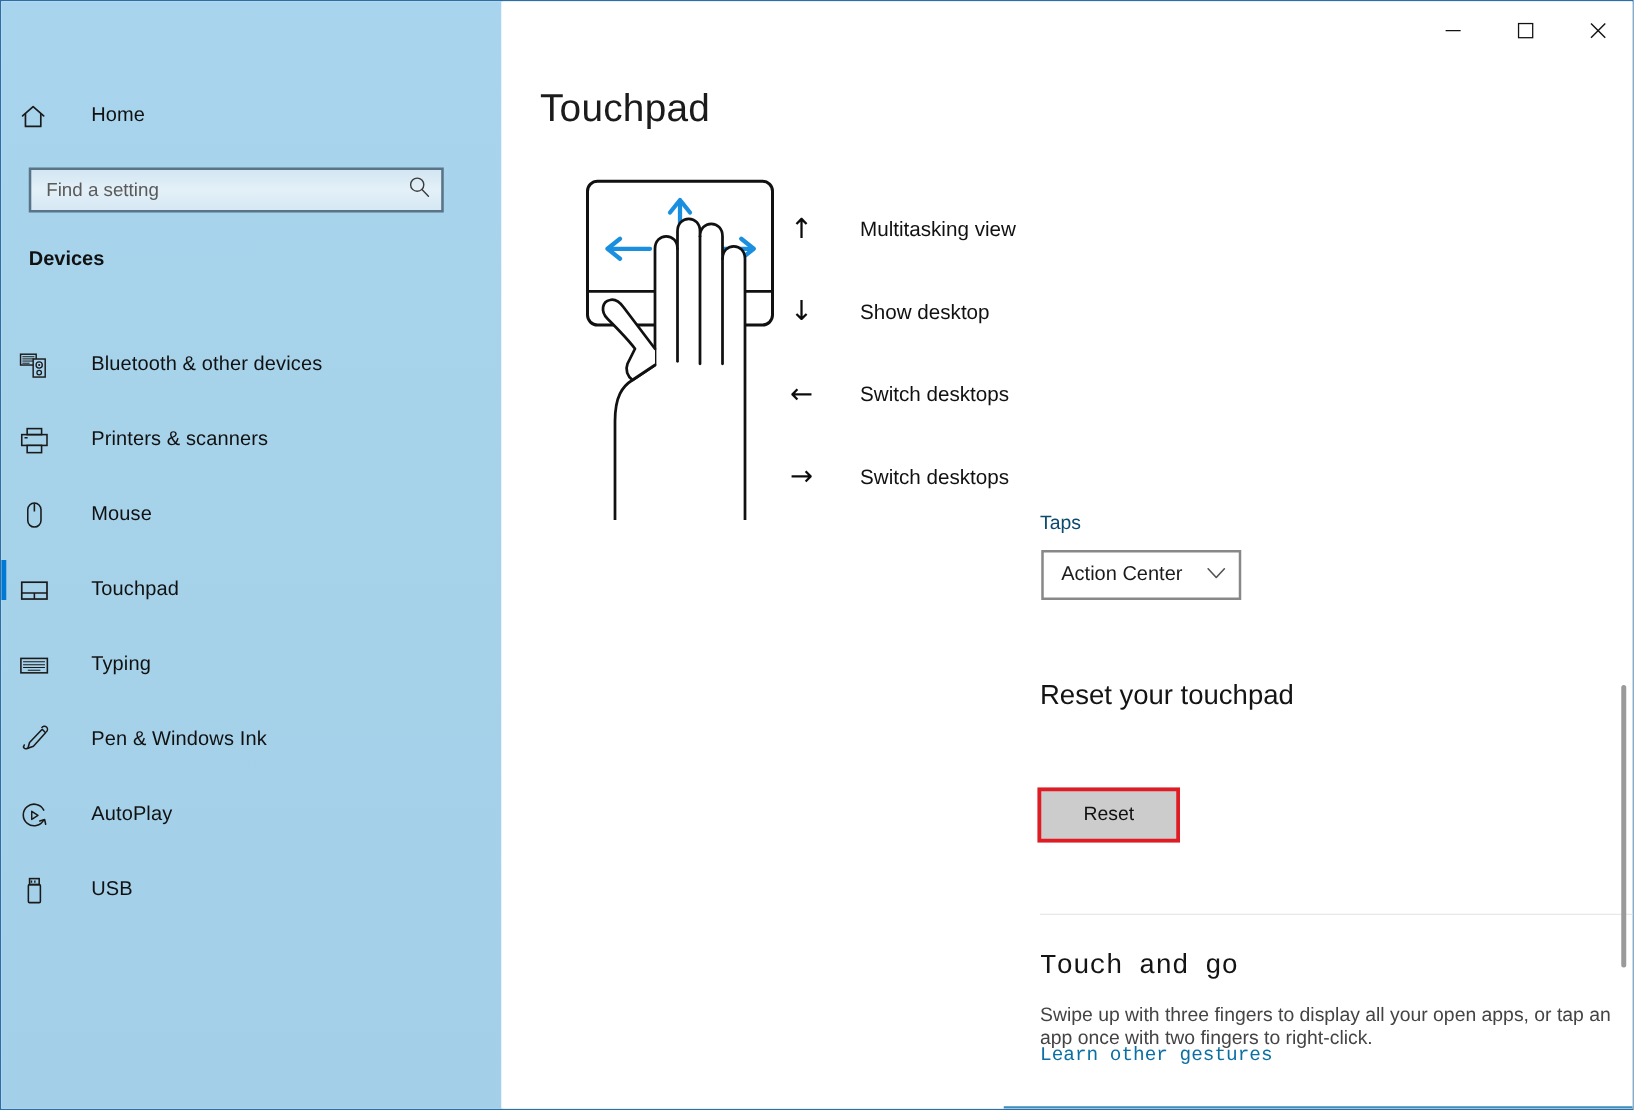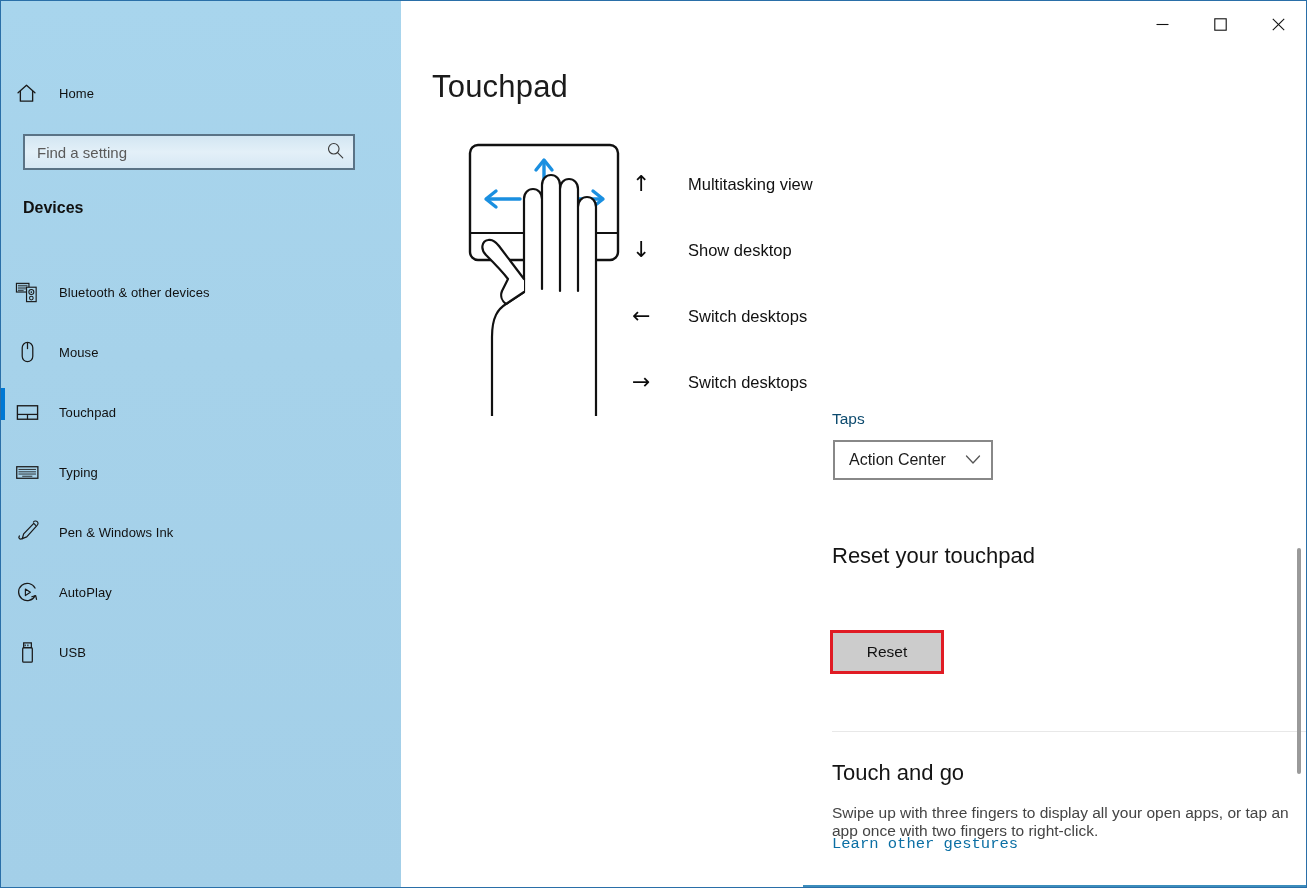--- a/index.html
+++ b/index.html
@@ -59,23 +59,23 @@
     padding-left: 14px;
   }
   .nav-row .nav-icon {
     width: 34px;
     display: flex;
     align-items: center;
     justify-content: flex-start;
     flex: 0 0 34px;
   }
   .nav-row .nav-label {
-    font-size: 13px;
+    font-size: 16px;
     color: #111111;
-    margin-left: 10px;
+    margin-left: 24px;
     letter-spacing: 0.1px;
   }
   .nav-row.selected::before {
     content: "";
     position: absolute;
     left: 0; top: 6px;
     width: 4px; height: 32px;
     background: #0078d4;
   }
 
@@ -230,21 +230,21 @@
     cursor: default;
   }
 
   #divider {
     position: absolute;
     left: 430px; top: 730px;
     width: 857px; height: 1px;
     background: #e8e8e8;
   }
 
-  #touchgo-title { left: 430px; top: 759px; }
+  #touchgo-title { left: 430px; top: 759px; font-family: Liberation Mono, monospace; }
   #touchgo-desc  { left: 430px; top: 803px; color: #444444; }
   #touchgo-link {
     position: absolute;
     left: 430px; top: 834px;
     font-size: 15.5px;
     color: #0b6fa4;
     text-decoration: none;
     font-family: Liberation Mono, monospace;
   }
 
@@ -317,20 +317,31 @@
             </g>
             <rect x="12" y="7.5" width="10" height="15" fill="#a8d5ed" stroke="#1a1a1a" stroke-width="1.2"></rect>
             <circle cx="17" cy="12.5" r="2.6" fill="none" stroke="#1a1a1a" stroke-width="1.1"></circle>
             <circle cx="17" cy="12.5" r="0.9" fill="#1a1a1a"></circle>
             <circle cx="17" cy="18.8" r="1.9" fill="none" stroke="#1a1a1a" stroke-width="1.1"></circle>
           </svg>
         </span>
         <span class="nav-label">Bluetooth &amp; other devices</span>
       </div>
 
+      <div class="nav-row">
+        <span class="nav-icon">
+          <svg width="25" height="25" viewBox="0 0 26 26">
+            <rect x="7" y="3" width="12" height="5" fill="none" stroke="#1a1a1a" stroke-width="1.3"></rect>
+            <rect x="2.5" y="8" width="21" height="9" fill="none" stroke="#1a1a1a" stroke-width="1.3"></rect>
+            <rect x="7" y="17" width="12" height="6" fill="#a8d5ed" stroke="#1a1a1a" stroke-width="1.3"></rect>
+            <line x1="4.8" y1="10.6" x2="7.4" y2="10.6" stroke="#1a1a1a" stroke-width="1.2"></line>
+          </svg>
+        </span>
+        <span class="nav-label">Printers &amp; scanners</span>
+      </div>
 
       <div class="nav-row">
         <span class="nav-icon">
           <svg width="25" height="25" viewBox="0 0 26 26">
             <rect x="7.5" y="2.5" width="11" height="20" rx="5.5" fill="none" stroke="#1a1a1a" stroke-width="1.3"></rect>
             <line x1="13" y1="3" x2="13" y2="9.5" stroke="#1a1a1a" stroke-width="1.3"></line>
           </svg>
         </span>
         <span class="nav-label">Mouse</span>
       </div>

